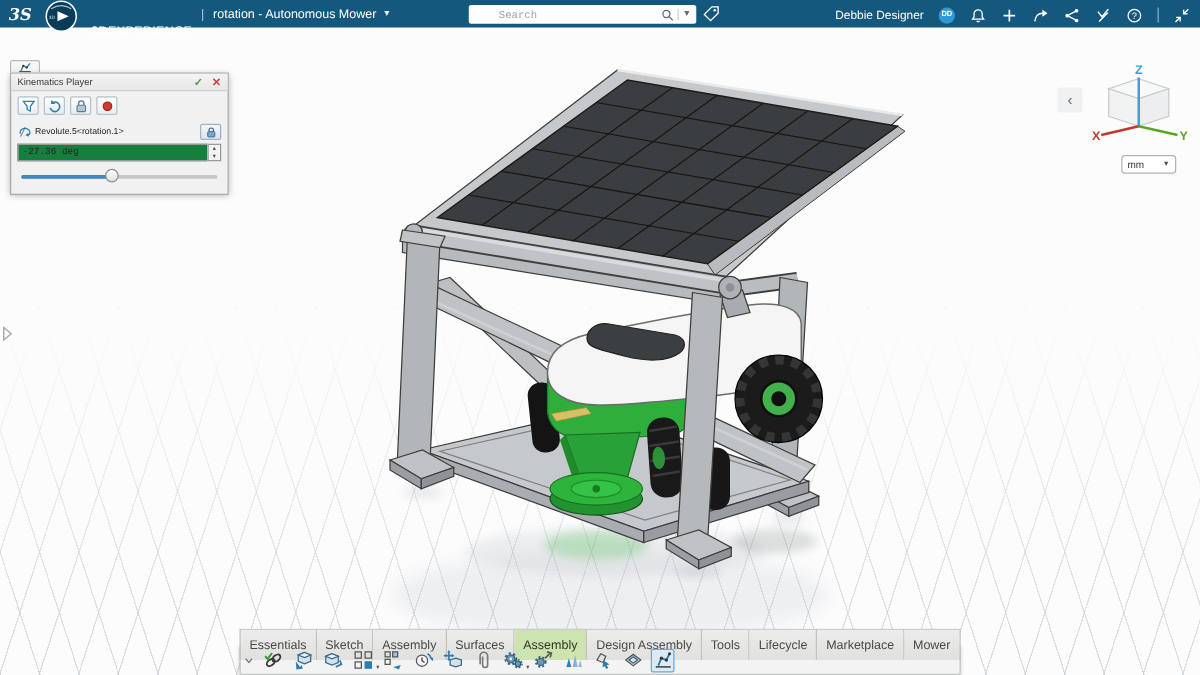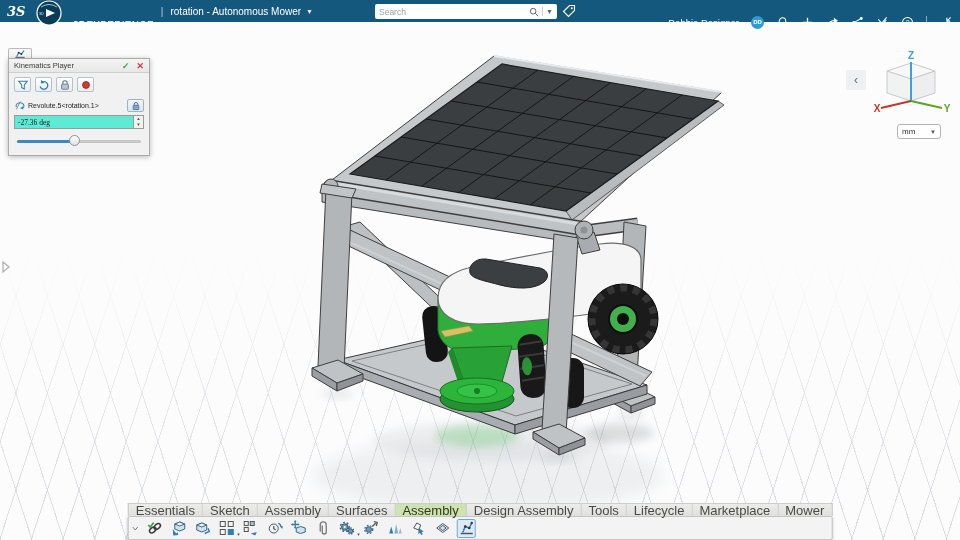--- a/index.html
+++ b/index.html
@@ -18,64 +18,64 @@
 
   
   #topbar { position:absolute; left:0; top:0; width:960px; height:22px; background:#15587e; z-index:40; display:flex; align-items:center; color:#fff; }
   #topbar .brand { font-size:10px; letter-spacing:.3px; white-space:nowrap;margin-top:28px; }
   #topbar .brand b { font-weight:bold; }
   #topbar .pipe { opacity:.65; margin:0 7px; font-size:10px; }
   #topbar .app { font-size:10px; white-space:nowrap; }
   #topbar .caret { font-size:7px; margin-left:5px; opacity:.9; }
   .compass { position:relative; width:30px; height:30px; margin-left:2px; margin-top:8px; flex:0 0 auto; }
   .searchbox { position:absolute; left:375px; top:4px; width:182px; height:15px; background:#fff; border-radius:2px; display:flex; align-items:center; padding:0 4px; }
-  .searchbox input { flex:1; border:none; outline:none; font-size:8.5px; color:#333; background:transparent; font-family:Liberation Sans, sans-serif; }
+  .searchbox input { flex:1; border:none; outline:none; font-size:8.5px; color:#333; background:transparent; font-family:Liberation Mono, monospace;margin-left:20px; }
   .searchbox input::placeholder { color:#98a2aa; }
   .searchbox .sdiv { width:1px; height:9px; background:#ccd3d8; margin:0 3px; }
   .searchbox .scaret { color:#5b6b77; font-size:7px; }
   .tagbtn { position:absolute; left:562px; top:4px; width:14px; height:14px; }
-  .tb-right { position:absolute; right:8px; top:11px; height:22px; display:flex; align-items:center; gap:12px; }
+  .tb-right { position:absolute; right:8px; top:1px; height:22px; display:flex; align-items:center; gap:12px; }
   .tb-right .uname { font-size:9.5px; white-space:nowrap; }
   .tb-right .badge { width:13px; height:13px; border-radius:50%; background:#2f9ad4; color:#fff; font-size:6px; font-weight:bold; display:flex; align-items:center; justify-content:center; }
   .tb-right .vsep { width:1px; height:12px; background:rgba(255,255,255,.5); }
   .tb-ic { width:13px; height:13px; display:block; }
 
   
-  .kin { position:absolute; left:8px; top:48px; width:142px; z-index:30; font-size:7.5px; color:#333; }
+  .kin { position:absolute; left:8px; top:48px; width:175px; z-index:30; font-size:7.5px; color:#333; }
   .kin-tab { width:24px; height:10px; background:#f6f6f6; border:1px solid #b9b9b9; border-bottom:none; border-radius:2px 2px 0 0; display:flex; align-items:center; justify-content:center; }
   .kin-body { background:#f1f1f1; border:1px solid #ababab; box-shadow:0 1px 5px rgba(0,0,0,.28); }
   .kin-head { height:14px; display:flex; align-items:center; padding:0 5px; background:linear-gradient(#f4f4f4,#e7e7e7); border-bottom:1px solid #cfcfcf; }
   .kin-head .t { flex:1; font-size:7.5px; color:#3a3a3a; }
   .kin-ok { color:#3fa33f; font-weight:bold; font-size:9px; margin-right:7px; cursor:default; }
   .kin-x { color:#d04040; font-weight:bold; font-size:9px; cursor:default; }
   .kin-tools { display:flex; gap:4px; padding:4px 5px; }
   .kin-btn { width:17px; height:15px; border:1px solid #b4c2cc; border-radius:2px; background:linear-gradient(#fff,#e9edf0); display:flex; align-items:center; justify-content:center; }
   .kin-joint { margin:2px 5px 0 5px; height:15px; display:flex; align-items:center; gap:3px; }
   .kin-joint .lbl { flex:1; font-size:7px; color:#222; white-space:nowrap; overflow:hidden; }
   .kin-lock { width:17px; height:13px; border:1px solid #9fb3c0; border-radius:2px; background:linear-gradient(#f2f6f9,#dde6ec); display:flex; align-items:center; justify-content:center; }
   .kin-inrow { margin:2px 5px; height:14px; display:flex; }
-  .kin-inrow input { flex:1; height:14px; border:1px solid #9a9a9a; border-right:none; font-size:7.5px; padding:0 3px; color:#222; background:#5eead4; font-family:Liberation Serif, serif; outline:none; }
+  .kin-inrow input { flex:1; height:14px; border:1px solid #9a9a9a; border-right:none; font-size:7.5px; padding:0 3px; color:#222; background:#15803d; font-family:Liberation Mono, monospace; outline:none; }
   .spin { width:11px; height:14px; border:1px solid #9a9a9a; background:#f2f2f2; display:flex; flex-direction:column; }
   .spin span { flex:1; font-size:4.5px; line-height:6px; text-align:center; color:#555; }
   .kin-slider { position:relative; height:18px; margin:3px 8px 5px 8px; }
   .kin-track { position:absolute; left:0; right:0; top:8px; height:3px; background:#c7c7c7; border-radius:2px; }
   .kin-fill { position:absolute; left:0; top:8px; height:3px; width:46%; background:#3e87c4; border-radius:2px; }
   .kin-knob { position:absolute; top:3px; left:46%; width:11px; height:11px; margin-left:-5px; border-radius:50%; background:linear-gradient(#fdfdfd,#dfe3e6); border:1px solid #8b9299; }
 
   
   .backbtn { position:absolute; left:846px; top:70px; width:20px; height:20px; background:#eef0f1; border-radius:3px; color:#5f6b73; font-size:12px; display:flex; align-items:center; justify-content:center; z-index:20; }
   .viewcube { position:absolute; left:872px; top:50px; width:80px; height:72px; z-index:20; }
   .units { position:absolute; left:897px; top:124px; width:44px; height:15px; background:#fff; border:1px solid #b3b3b3; border-radius:3px; display:flex; align-items:center; padding:0 4px; font-size:8px; color:#333; z-index:20; }
   .units .uc { margin-left:auto; font-size:6px; color:#555; }
   .tree-expander { position:absolute; left:1px; top:260px; z-index:20; }
 
   
   .actionbar { position:absolute; left:50%; transform:translateX(-50%); bottom:0; z-index:30; }
   .ab-tabs { display:flex; height:13px; }
-  .ab-tab { display:flex; align-items:center; padding:0 7px; font-size:13px; color:#4a4a4a; background:linear-gradient(#ececeb,#e0e0df); border-right:1px solid #c2c2c2; border-top:1px solid #cdcdcd; white-space:nowrap; }
+  .ab-tab { display:flex; align-items:center; padding:12px 7px; font-size:10px; color:#4a4a4a; background:linear-gradient(#ececeb,#e0e0df); border-right:1px solid #c2c2c2; border-top:1px solid #cdcdcd; white-space:nowrap; }
   .ab-tab:first-child { border-left:1px solid #c2c2c2; }
   .ab-tab.sel { background:#cde3b0; color:#2e3a22; }
   .ab-tools { height:24px; background:#f2f3f2; border:1px solid #c3c6c4; border-radius:2px; box-shadow:0 1px 3px rgba(0,0,0,.18); display:flex; align-items:center; padding:0 5px 0 2px; gap:5px; }
   .ab-chev { width:9px; height:18px; display:flex; align-items:center; justify-content:center; }
   .tool { width:19px; height:19px; display:flex; align-items:center; justify-content:center; border-radius:2px; position:relative; }
   .tool.sel { border:1px solid #6fa8d6; background:#ddeaf5; }
   .tool .dd { position:absolute; right:-4px; bottom:1px; font-size:5px; color:#555; }
   .tool svg { width:16px; height:16px; display:block; }
 </style>
 </head>

